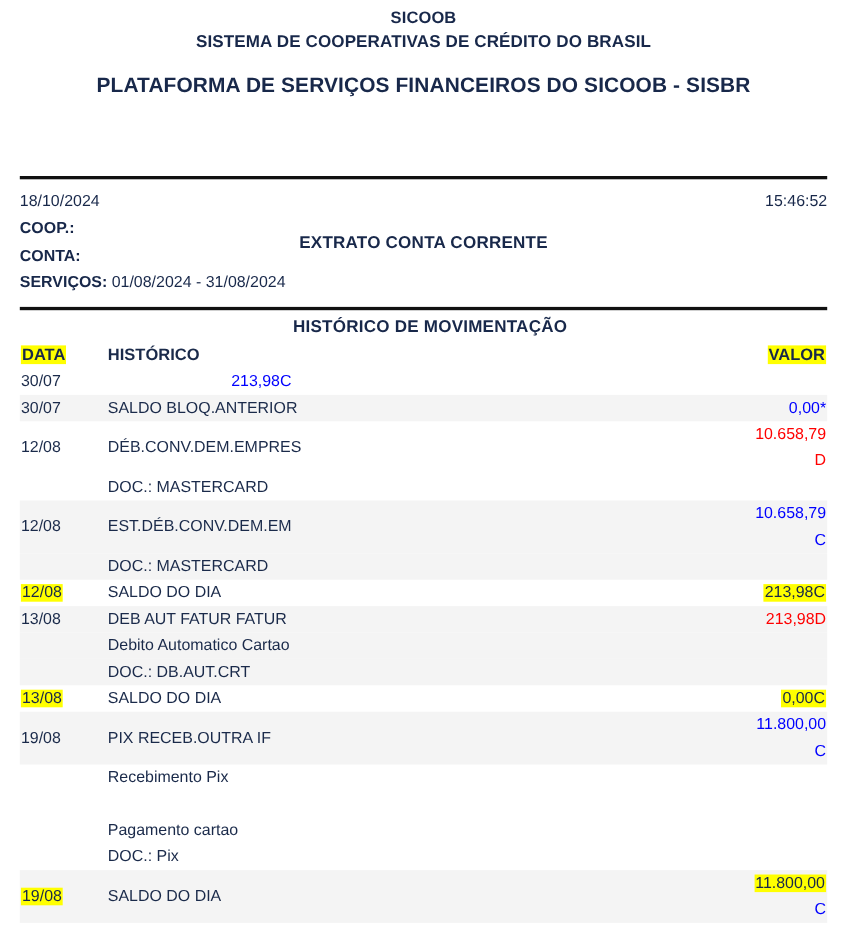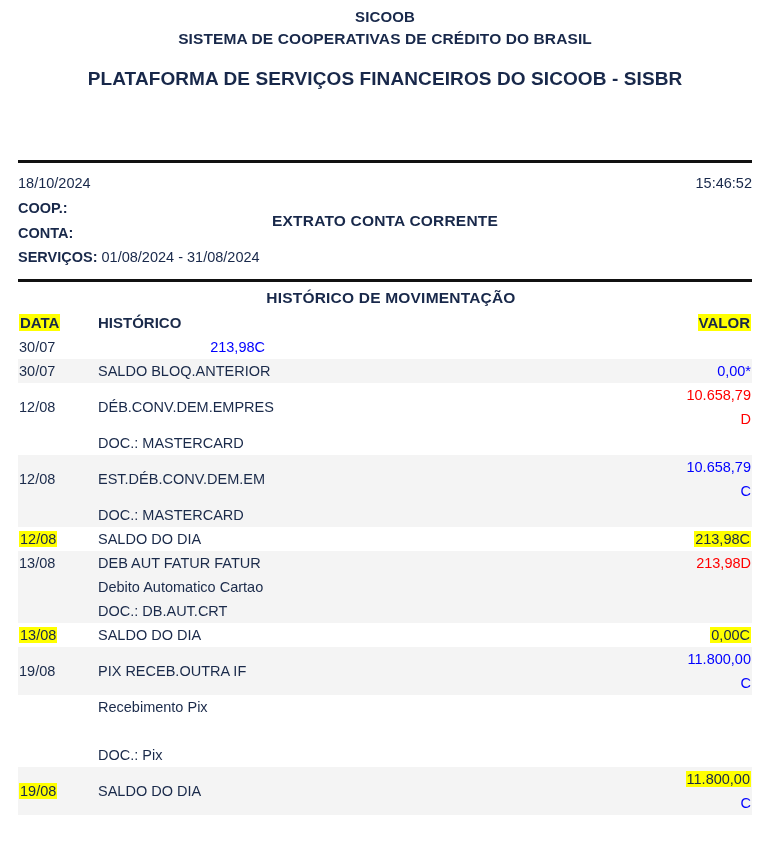--- a/index.html
+++ b/index.html
@@ -279,20 +279,25 @@
           <div class="c-hist">Recebimento Pix</div>
           <div class="c-val"></div>
         </div>
         <div class="trow">
           <div class="c-date"></div>
           <div class="c-hist"></div>
           <div class="c-val"></div>
         </div>
         <div class="trow">
           <div class="c-date"></div>
+          <div class="c-hist">Pagamento cartao</div>
+          <div class="c-val"></div>
+        </div>
+        <div class="trow">
+          <div class="c-date"></div>
           <div class="c-hist">DOC.: Pix</div>
           <div class="c-val"></div>
         </div>
         <div class="trow zebra tall">
           <div class="c-date"><span class="hl">19/08</span></div>
           <div class="c-hist">SALDO DO DIA</div>
           <div class="c-val"><span class="hl navy">11.800,00</span><span class="val-suffix credit">C</span></div>
         </div>
       </div>
 

